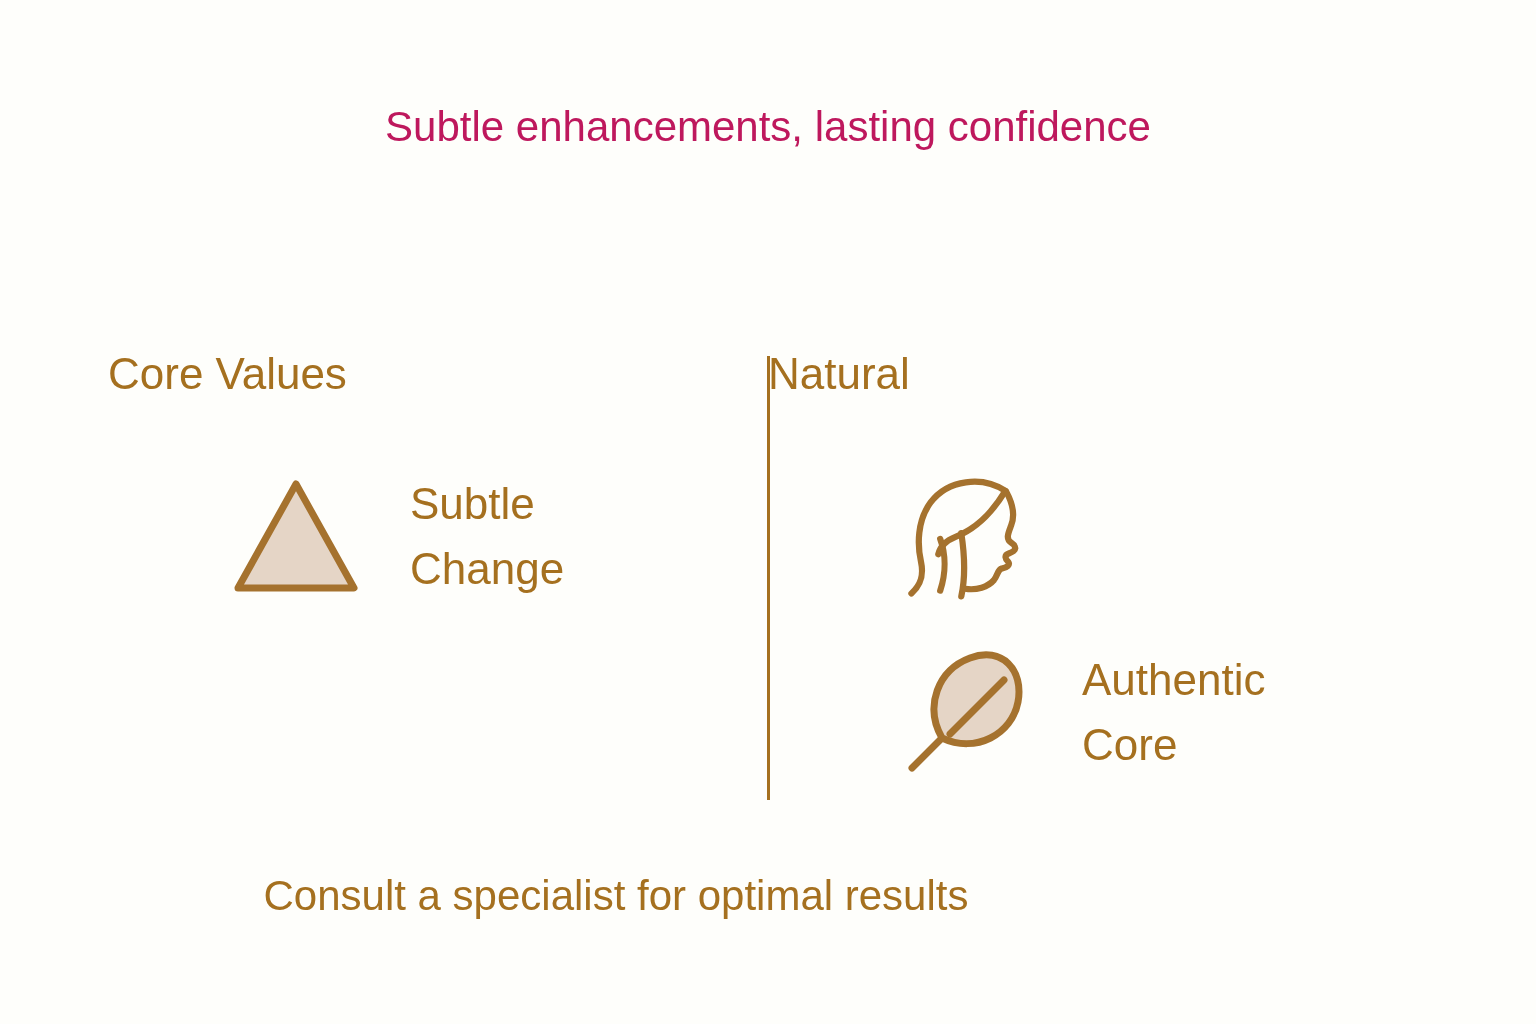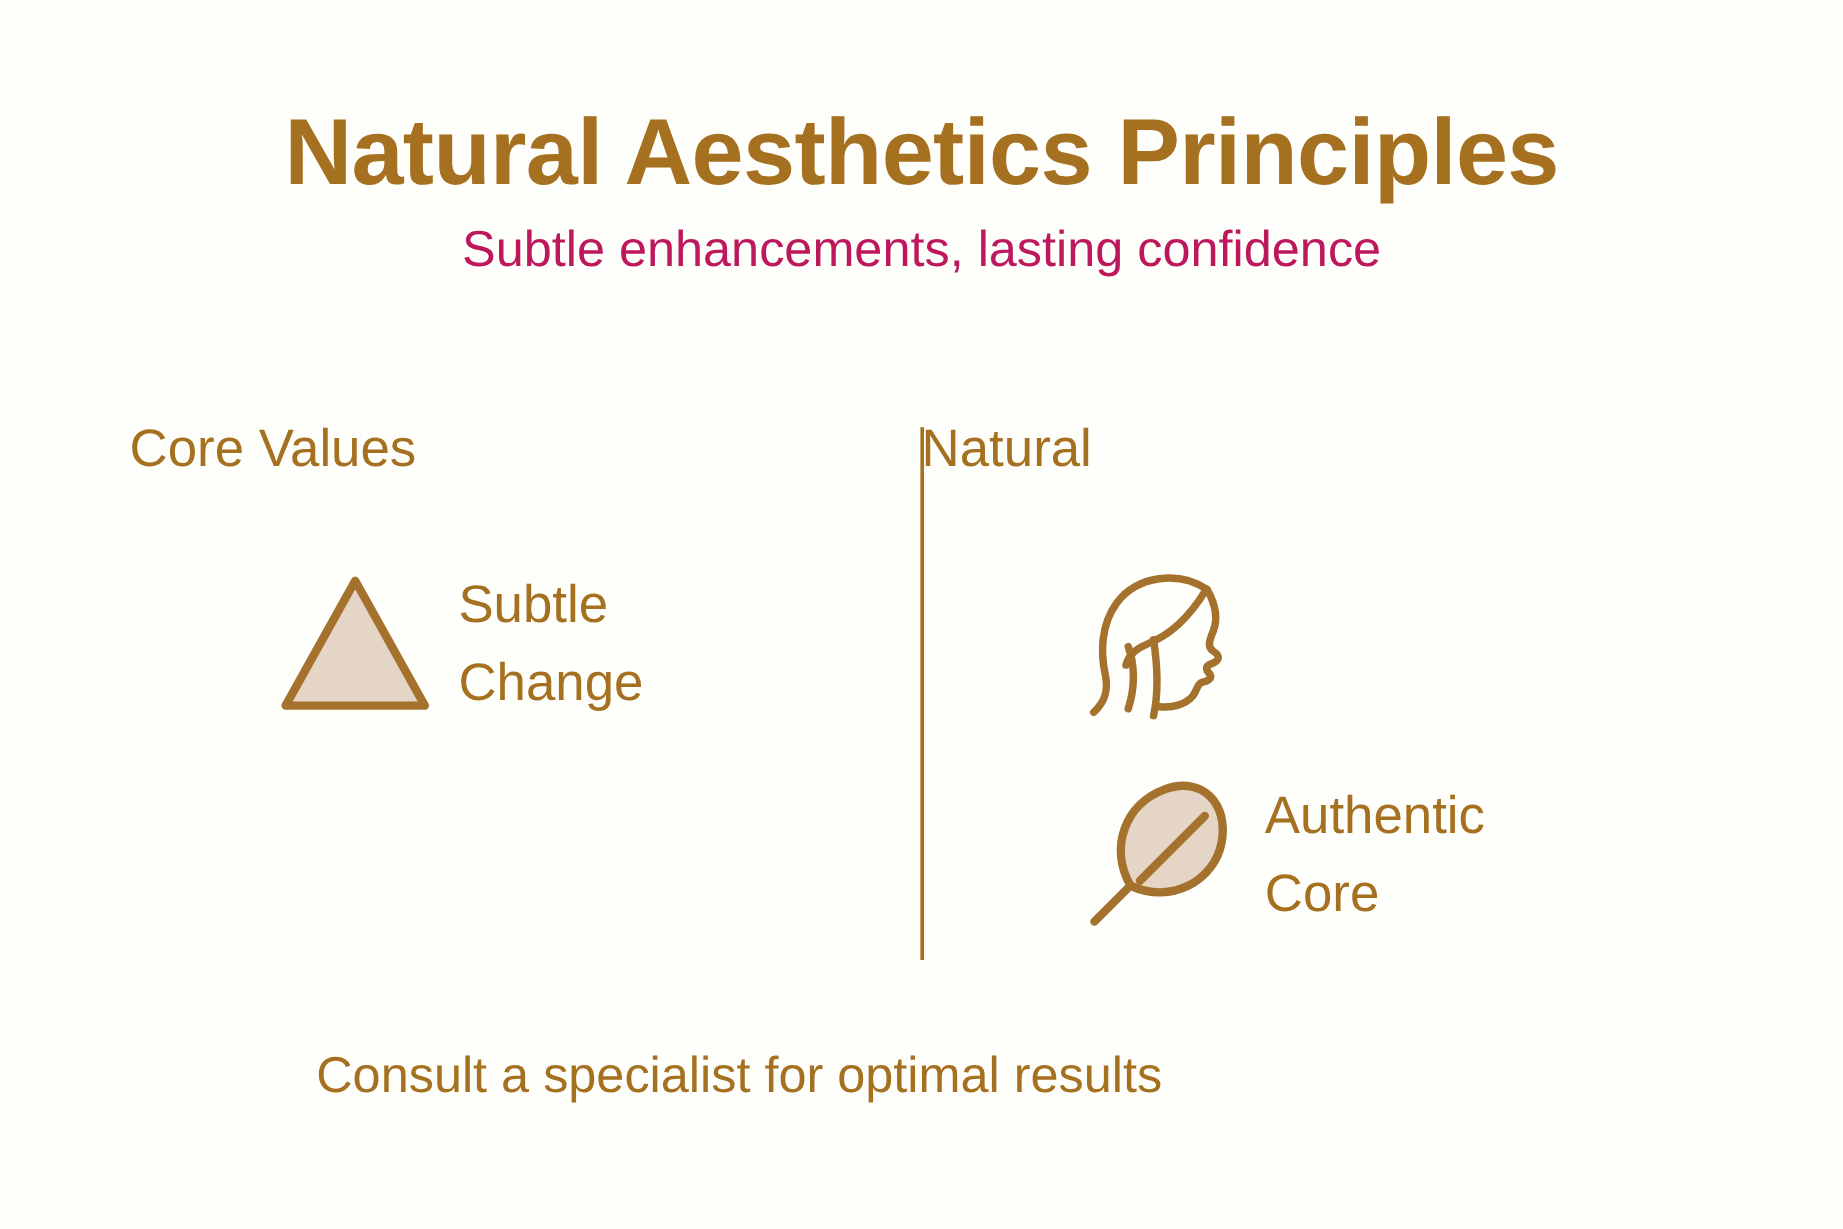--- a/index.html
+++ b/index.html
@@ -88,21 +88,21 @@
   .items {
     position: absolute;
     top: 104px;
     left: 0;
     width: 660px;
   }
   .item {
     display: flex;
     align-items: center;
     height: 176px;
-    gap: 16px;
+    gap: 44px;
   }
   .item-icon {
     flex: 0 0 auto;
     width: 140px;
     height: 140px;
     display: flex;
     align-items: center;
     justify-content: center;
   }
   .item-icon svg {
@@ -131,21 +131,20 @@
     color: #a5701f;
     white-space: nowrap;
   }
 </style>
 </head>
 <body>
 
 <div class="poster">
 
   <div class="header">
-    <h1 class="title">Natural Aesthetics Principles</h1>
     <div class="subtitle">Subtle enhancements, lasting confidence</div>
   </div>
 
   <div class="columns">
 
     <div class="divider"></div>
 
     <div class="col col-left">
       <div class="col-head">Core Values</div>
       <div class="items">

